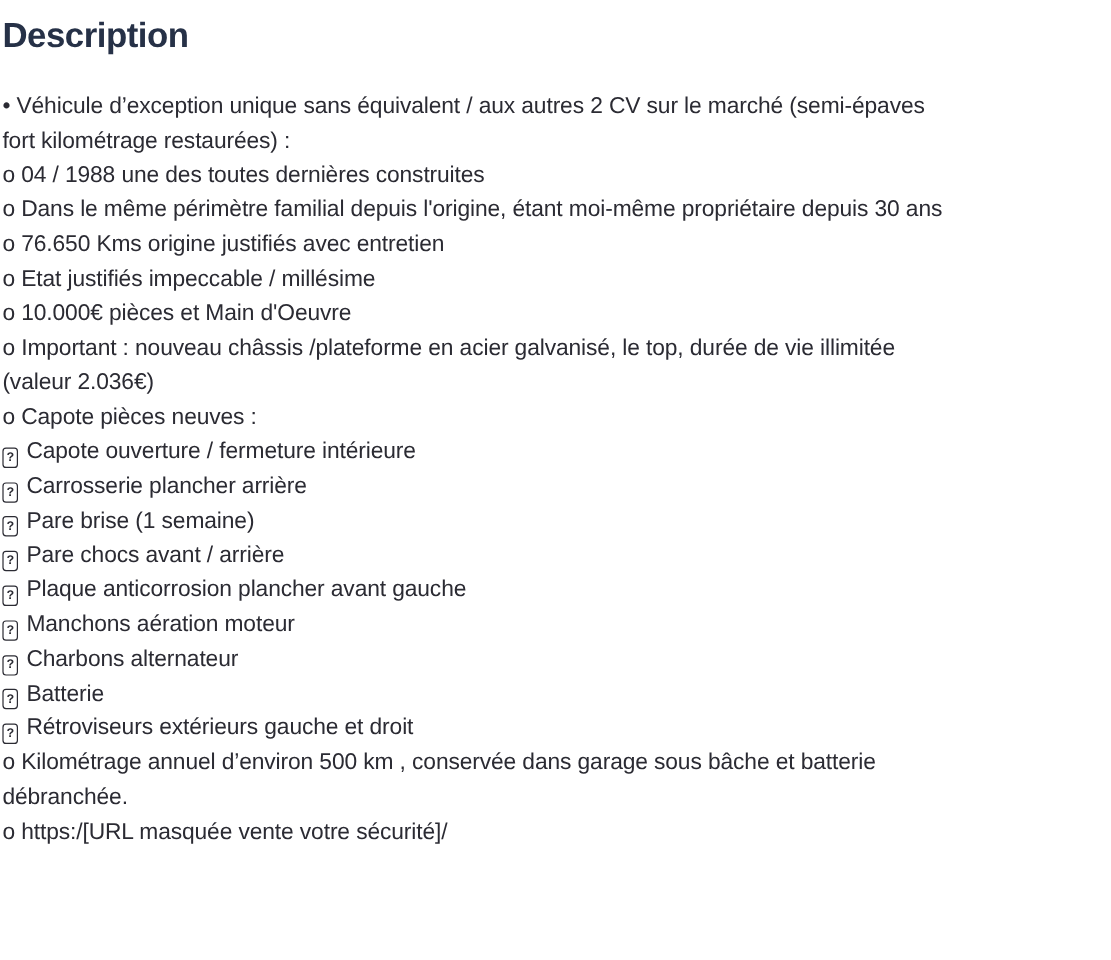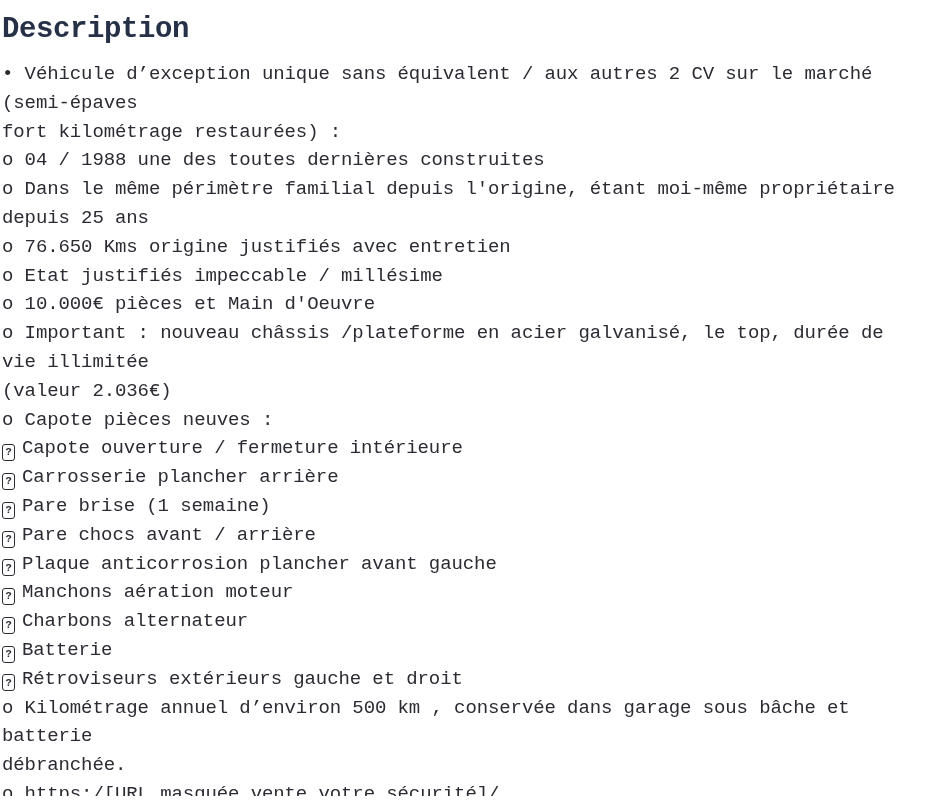--- a/index.html
+++ b/index.html
@@ -7,33 +7,33 @@
     padding: 0;
     background: #ffffff;
   }
   .page {
     position: relative;
     width: 926px;
     height: 796px;
     box-sizing: border-box;
     padding: 12px 4px 0 2px;
     background: #ffffff;
-    font-family: Liberation Mono, monospace;
+    font-family: Liberation Sans, sans-serif;
     overflow: hidden;
   }
   .section-heading {
     margin: 0;
     font-size: 29px;
     line-height: 36px;
     font-weight: 700;
     letter-spacing: -0.4px;
     color: #263147;
   }
   .body-text {
-    margin-top: 12px;
+    margin-top: 27px;
     font-size: 19px;
     line-height: 28.8px;
     letter-spacing: -0.1px;
     color: #2b2b33;
   }
   .para {
     margin: 0;
     white-space: pre-wrap;
   }
   .tofu {
@@ -55,21 +55,21 @@
 </style>
 </head>
 <body>
 
 <div class="page">
   <h2 class="section-heading">Description</h2>
   <div class="body-text">
       <p class="para">• Véhicule d’exception unique sans équivalent / aux autres 2 CV sur le marché (semi-épaves
 fort kilométrage restaurées) :</p>
       <p class="para">o 04 / 1988 une des toutes dernières construites</p>
-      <p class="para">o Dans le même périmètre familial depuis l'origine, étant moi-même propriétaire depuis 25 ans</p>
+      <p class="para">o Dans le même périmètre familial depuis l'origine, étant moi-même propriétaire depuis 30 ans</p>
       <p class="para">o 76.650 Kms origine justifiés avec entretien</p>
       <p class="para">o Etat justifiés impeccable / millésime</p>
       <p class="para">o 10.000€ pièces et Main d'Oeuvre</p>
       <p class="para">o Important : nouveau châssis /plateforme en acier galvanisé, le top, durée de vie illimitée
 (valeur 2.036€)</p>
       <p class="para">o Capote pièces neuves :</p>
       <p class="para"><span class="tofu">?</span>Capote ouverture / fermeture intérieure</p>
       <p class="para"><span class="tofu">?</span>Carrosserie plancher arrière</p>
       <p class="para"><span class="tofu">?</span>Pare brise (1 semaine)</p>
       <p class="para"><span class="tofu">?</span>Pare chocs avant / arrière</p>

